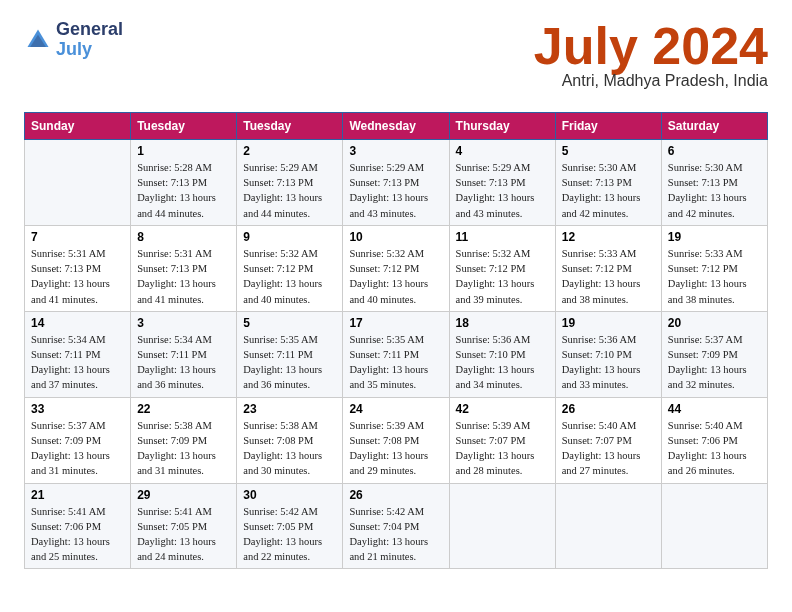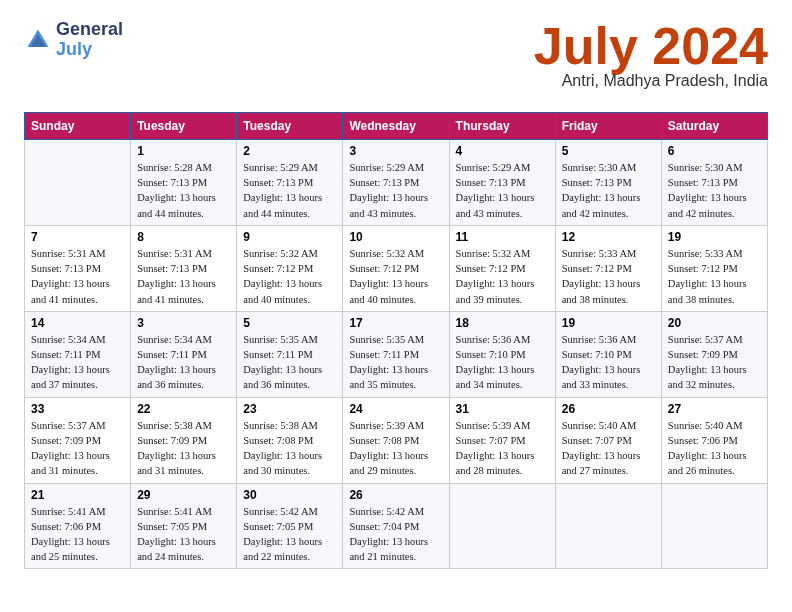--- a/index.html
+++ b/index.html
@@ -291,35 +291,35 @@
 and 30 minutes.</div>
         </td>
         <td>
           <span class="day-num">24</span>
           <div class="day-info" style="white-space: pre-line;">Sunrise: 5:39 AM
 Sunset: 7:08 PM
 Daylight: 13 hours
 and 29 minutes.</div>
         </td>
         <td>
-          <span class="day-num">31</span>
+          <span class="day-num">42</span>
           <div class="day-info" style="white-space: pre-line;">Sunrise: 5:39 AM
 Sunset: 7:07 PM
 Daylight: 13 hours
 and 28 minutes.</div>
         </td>
         <td>
           <span class="day-num">26</span>
           <div class="day-info" style="white-space: pre-line;">Sunrise: 5:40 AM
 Sunset: 7:07 PM
 Daylight: 13 hours
 and 27 minutes.</div>
         </td>
         <td>
-          <span class="day-num">27</span>
+          <span class="day-num">44</span>
           <div class="day-info" style="white-space: pre-line;">Sunrise: 5:40 AM
 Sunset: 7:06 PM
 Daylight: 13 hours
 and 26 minutes.</div>
         </td>
       </tr>
       <tr>
         <td>
           <span class="day-num">21</span>
           <div class="day-info" style="white-space: pre-line;">Sunrise: 5:41 AM

